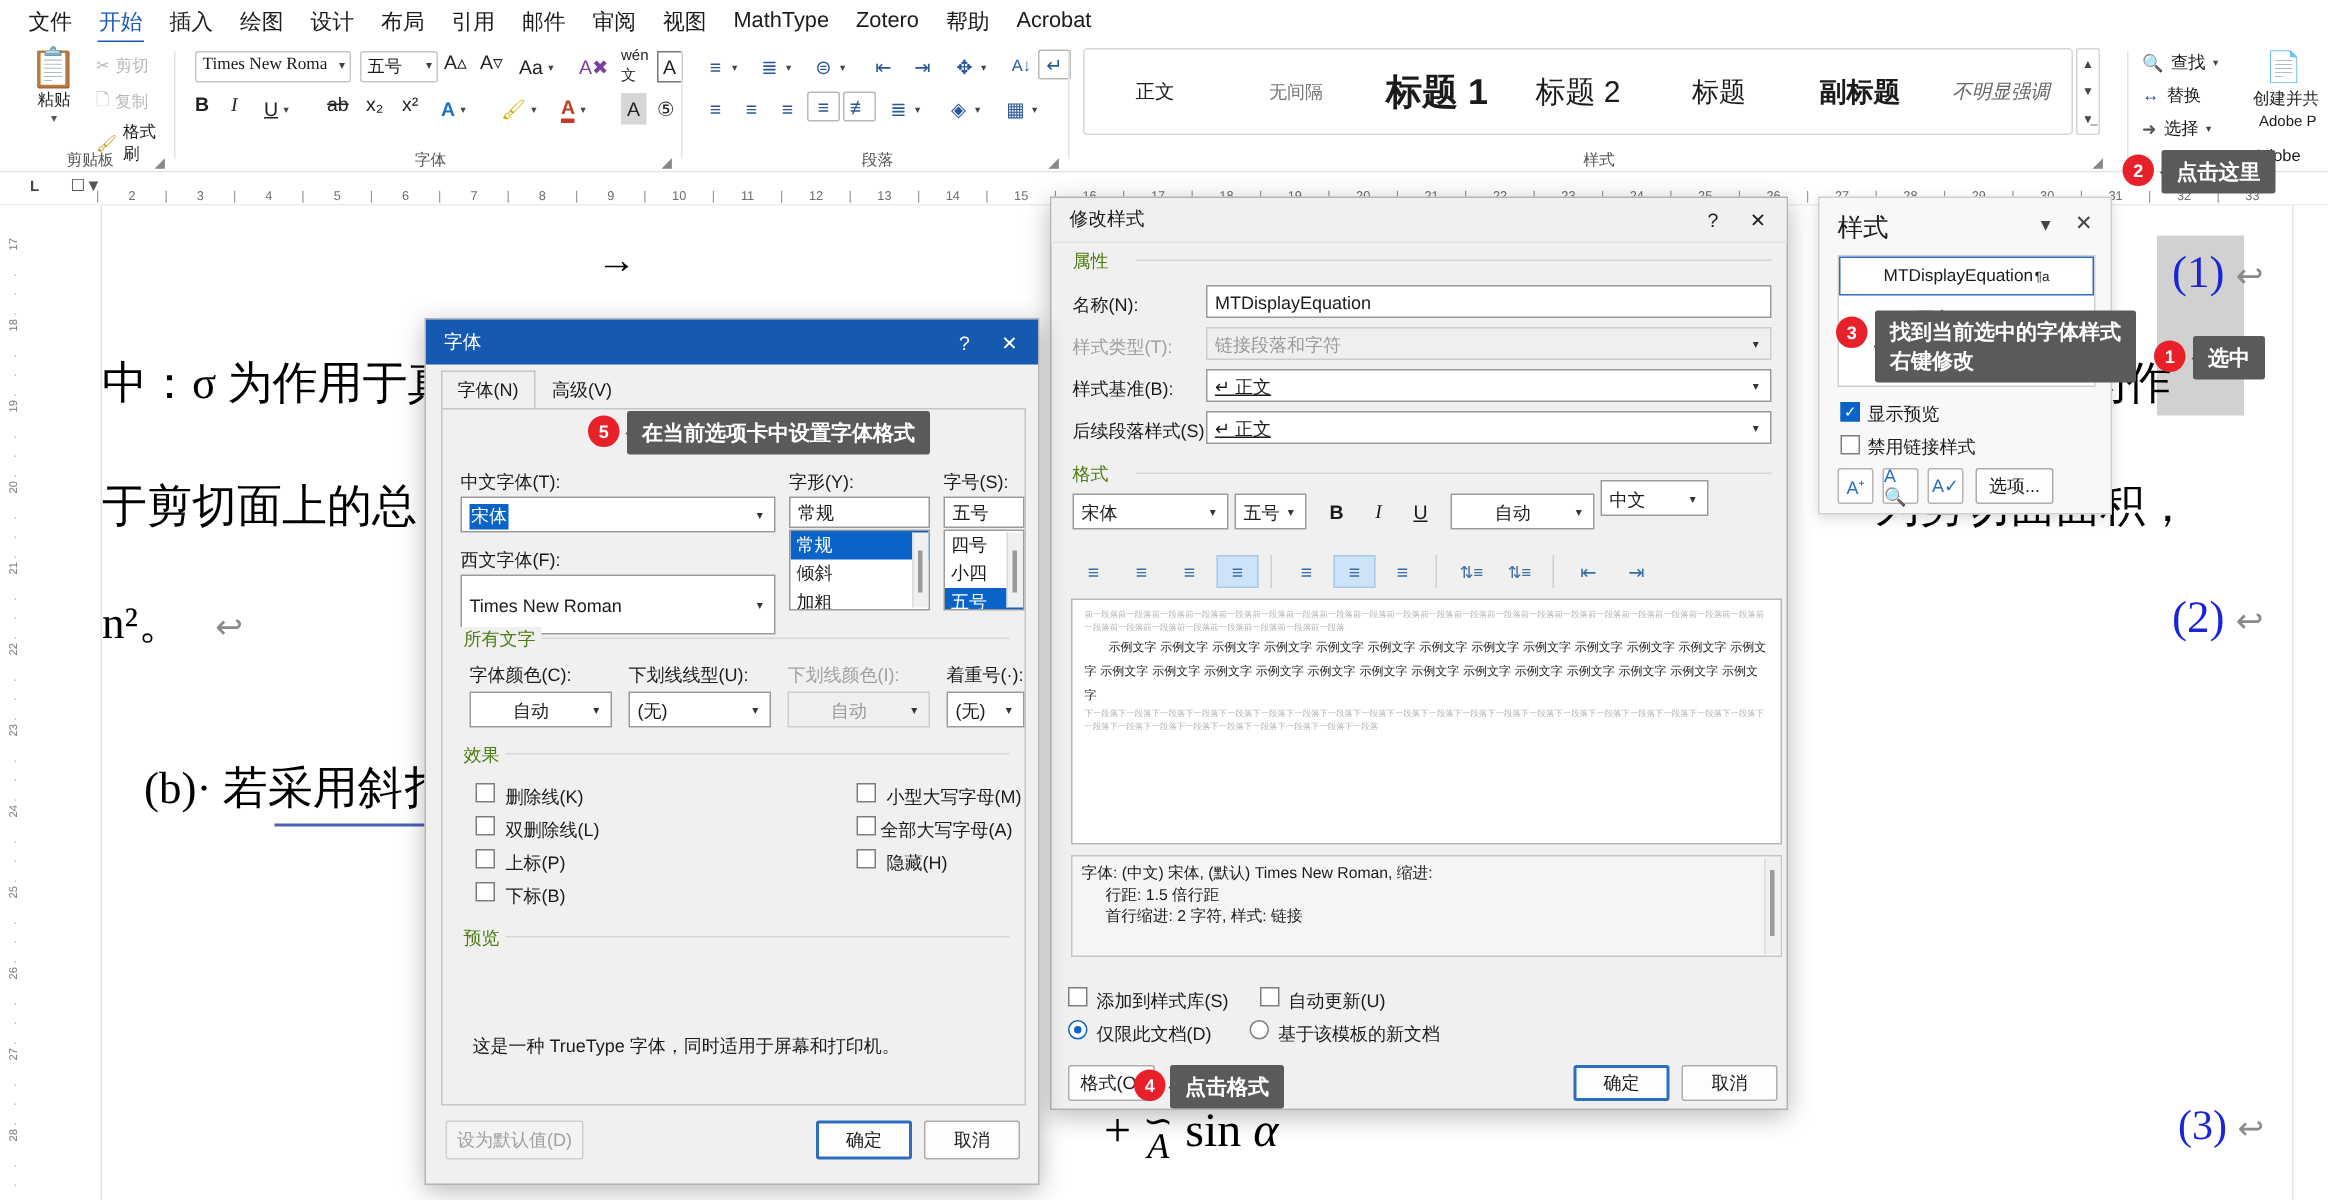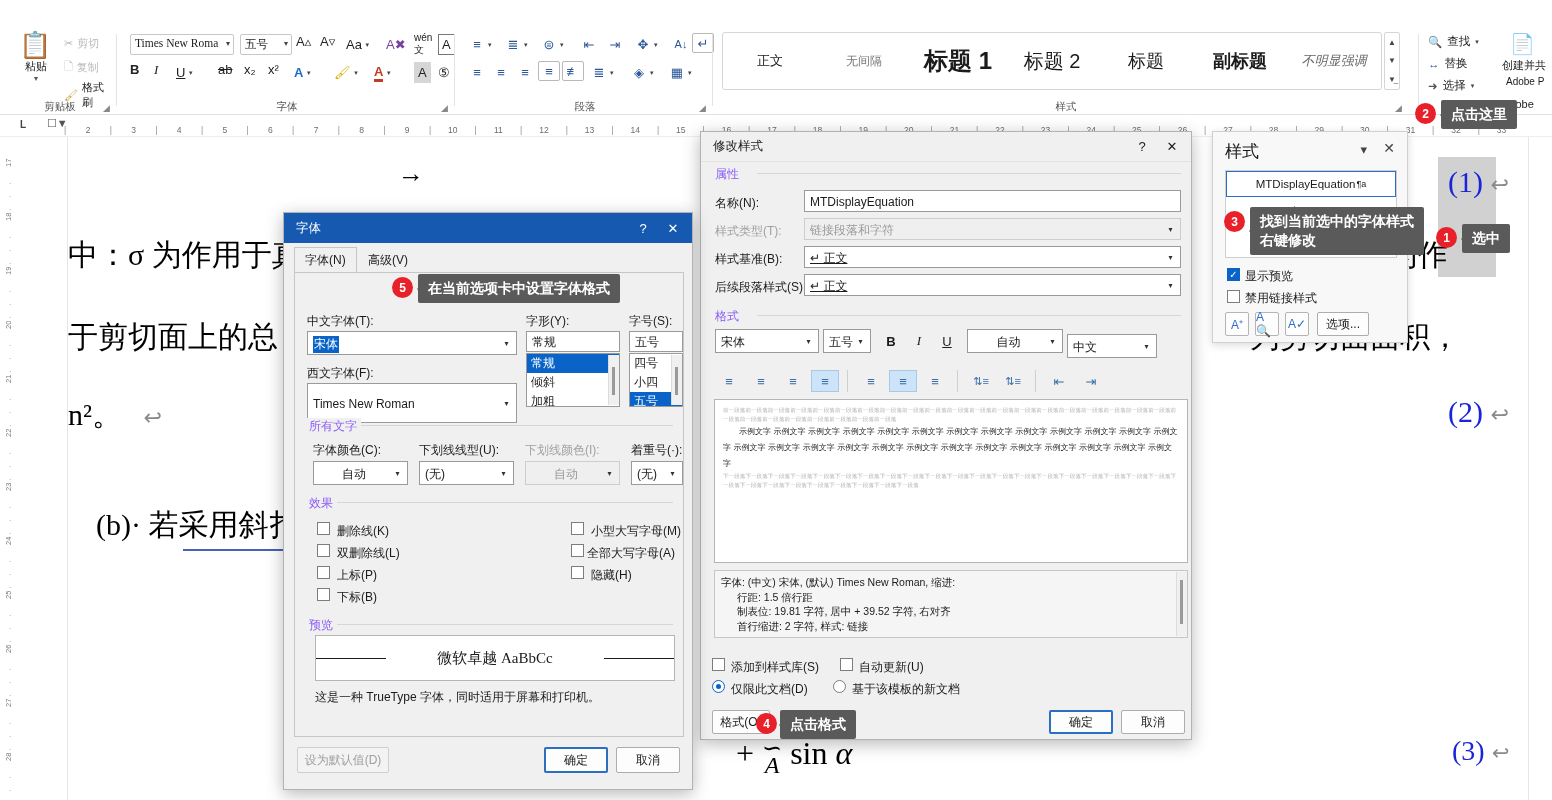--- a/index.html
+++ b/index.html
@@ -79,21 +79,21 @@
   .doctext { position:absolute; white-space:nowrap; font-family:"Liberation Serif", serif; color:#000; }
   .pilcrow { color:#8a8a8a; font-family:"DejaVu Sans", sans-serif; }
   .eqnum { color:#1b25d8; font-family:"Liberation Serif", serif; }
   #selhl { position:absolute; background:#c9c9c9; opacity:0.85; }
 
   
   .dialog { position:absolute; background:#f0f0f0; border:1px solid #b3b3b3; box-shadow:0 4px 16px rgba(0,0,0,.28); }
   .dlgtitle { height:30px; display:flex; align-items:center; padding:0 4px 0 12px; font-size:12.5px; }
   .dlgtitle .ttl { flex:1; }
   .dlgbtn { width:30px; height:28px; display:flex; align-items:center; justify-content:center; font-size:13px; }
-  .grpcap { position:absolute; font-size:12px; color:#8b5cf6; background:#f0f0f0; padding:0 4px; }
+  .grpcap { position:absolute; font-size:12px; color:#4d7c0f; background:#f0f0f0; padding:0 4px; }
   .grprule { position:absolute; height:1px; background:#d6d6d6; }
   .lbl { position:absolute; font-size:12px; color:#1b1b1b; white-space:nowrap; }
   .lbl.dim { color:#a0a0a0; }
   .field { position:absolute; background:#fff; border:1px solid #9a9a9a; font-size:12px; padding:2px 18px 0 5px;
            overflow:hidden; white-space:nowrap; display:flex; align-items:center;}
   .field.dis { background:#efefef; border-color:#cdcdcd; color:#9a9a9a; }
   .fcaret { position:absolute; right:1px; top:1px; bottom:1px; width:17px; display:flex; align-items:center; justify-content:center; font-size:8px; color:#333; }
   .listbox { position:absolute; background:#fff; border:1px solid #9a9a9a; overflow:hidden; }
   .litem { font-size:12px; padding:1px 4px; white-space:nowrap; }
   .litem.sel { background:#0a64c8; color:#fff; }
@@ -144,20 +144,36 @@
            font-size:12px; font-weight:bold; display:flex; align-items:center; justify-content:center; z-index:70; }
   .callout { position:absolute; background:#5a5a5a; color:#fff; font-size:14px; padding:5px 10px; z-index:69;
              border-radius:2px; line-height:19px; white-space:pre;font-weight:bold; }
   .callout::before { content:""; position:absolute; left:-7px; top:50%; margin-top:-6px; border:6px solid transparent; border-right-color:#5a5a5a;}
 </style>
 </head>
 <body>
 
 <div id="ribbon-area">
 
+  <div id="menubar">
+    <div class="menu-item">文件</div>
+    <div class="menu-item active">开始</div>
+    <div class="menu-item">插入</div>
+    <div class="menu-item">绘图</div>
+    <div class="menu-item">设计</div>
+    <div class="menu-item">布局</div>
+    <div class="menu-item">引用</div>
+    <div class="menu-item">邮件</div>
+    <div class="menu-item">审阅</div>
+    <div class="menu-item">视图</div>
+    <div class="menu-item">MathType</div>
+    <div class="menu-item">Zotero</div>
+    <div class="menu-item">帮助</div>
+    <div class="menu-item">Acrobat</div>
+  </div>
 
   <div id="ribbon">
 
     <div class="rgroup" id="grp-clipboard">
       <div id="paste-btn">
         <div class="paste-glyph">📋</div>
         <div id="paste-label">粘贴</div>
         <div class="paste-caret">▾</div>
       </div>
       <div class="clip-row grayicon" style="top:8px;">
@@ -531,21 +547,21 @@
     <span>五号</span>
     <span class="fcaret">▾</span>
   </div>
   <div class="mstb fmt" style="left:178px;top:198px;width:24px;font-weight:bold;">B</div>
   <div class="mstb fmt" style="left:206px;top:198px;width:24px;font-style:italic;font-family:'Liberation Serif',serif;">I</div>
   <div class="mstb fmt" style="left:234px;top:198px;width:24px;text-decoration:underline;">U</div>
   <div class="field" style="left:266px;top:197px;width:96px;height:24px;justify-content:center;">
     <span>自动</span>
     <span class="fcaret">▾</span>
   </div>
-  <div class="field" style="left:366px;top:202px;width:90px;height:24px;">
+  <div class="field" style="left:366px;top:188px;width:72px;height:24px;">
     <span>中文</span>
     <span class="fcaret">▾</span>
   </div>
 
   <div class="mstb" style="left:14px;top:238px;width:28px;">≡</div>
   <div class="mstb" style="left:46px;top:238px;width:28px;">≡</div>
   <div class="mstb" style="left:78px;top:238px;width:28px;">≡</div>
   <div class="mstb on" style="left:110px;top:238px;width:28px;">≡</div>
   <div style="position:absolute;left:146px;top:238px;width:1px;height:22px;background:#cfcfcf;"></div>
   <div class="mstb" style="left:156px;top:238px;width:28px;">≡</div>
@@ -560,21 +576,20 @@
 
   <div id="ms-prev" style="left:13px;top:267px;width:474px;height:164px;">
     <div class="ms-gray">前一段落前一段落前一段落前一段落前一段落前一段落前一段落前一段落前一段落前一段落前一段落前一段落前一段落前一段落前一段落前一段落前一段落前一段落前一段落前一段落前一段落前一段落前一段落前一段落前一段落前一段落前一段落前一段落</div>
     <div class="ms-sample">示例文字 示例文字 示例文字 示例文字 示例文字 示例文字 示例文字 示例文字 示例文字 示例文字 示例文字 示例文字 示例文字 示例文字 示例文字 示例文字 示例文字 示例文字 示例文字 示例文字 示例文字 示例文字 示例文字 示例文字 示例文字 示例文字</div>
     <div class="ms-gray">下一段落下一段落下一段落下一段落下一段落下一段落下一段落下一段落下一段落下一段落下一段落下一段落下一段落下一段落下一段落下一段落下一段落下一段落下一段落下一段落下一段落下一段落下一段落下一段落下一段落下一段落下一段落下一段落下一段落</div>
   </div>
 
   <div id="ms-desc" style="left:13px;top:438px;width:474px;height:68px;">
     <div>字体: (中文) 宋体, (默认) Times New Roman, 缩进:</div>
     <div style="padding-left:16px;">行距: 1.5 倍行距</div>
-    <div style="padding-left:16px;">制表位:  19.81 字符, 居中 +  39.52 字符, 右对齐</div>
     <div style="padding-left:16px;">首行缩进:  2 字符, 样式: 链接</div>
     <div class="vscroll" style="right:0;">
         <div class="vthumb" style="top:8px;height:44px;"></div>
       </div>
   </div>
 
   <div class="cbox" style="left:11px;top:526px;"></div>
   <div class="lbl" style="left:30px;top:527px;">添加到样式库(S)</div>
   <div class="cbox" style="left:139px;top:526px;"></div>
   <div class="lbl" style="left:158px;top:527px;">自动更新(U)</div>
@@ -683,25 +698,20 @@
     <div class="cbox" style="left:276px;top:249px;"></div>
     <div class="lbl" style="left:296px;top:250px;">小型大写字母(M)</div>
     <div class="cbox" style="left:276px;top:271px;"></div>
     <div class="lbl" style="left:292px;top:272px;">全部大写字母(A)</div>
     <div class="cbox" style="left:276px;top:293px;"></div>
     <div class="lbl" style="left:296px;top:294px;">隐藏(H)</div>
 
     <div class="grpcap" style="left:10px;top:344px;">预览</div>
     <div class="grprule" style="left:42px;top:351px;width:336px;"></div>
 
-    <div id="fd-preview-box" style="left:20px;top:362px;width:360px;height:46px;">
-      <div class="prev-rule"></div>
-      <div style="flex:1;text-align:center;font-size:15px;font-family:'Liberation Serif',serif;">微软卓越  AaBbCc</div>
-      <div class="prev-rule"></div>
-    </div>
     <div class="lbl" style="left:20px;top:416px;">这是一种 TrueType 字体，同时适用于屏幕和打印机。</div>
   </div>
 
   <div class="pbtn2 dis" style="left:13px;top:534px;width:92px;height:26px;">设为默认值(D)</div>
   <div class="pbtn2 primary" style="left:260px;top:534px;width:64px;height:26px;">确定</div>
   <div class="pbtn2" style="left:332px;top:534px;width:64px;height:26px;">取消</div>
 </div>
 
 <div id="annotations">
     <div class="badge" style="left: 1436px; top: 227px;">1</div>

